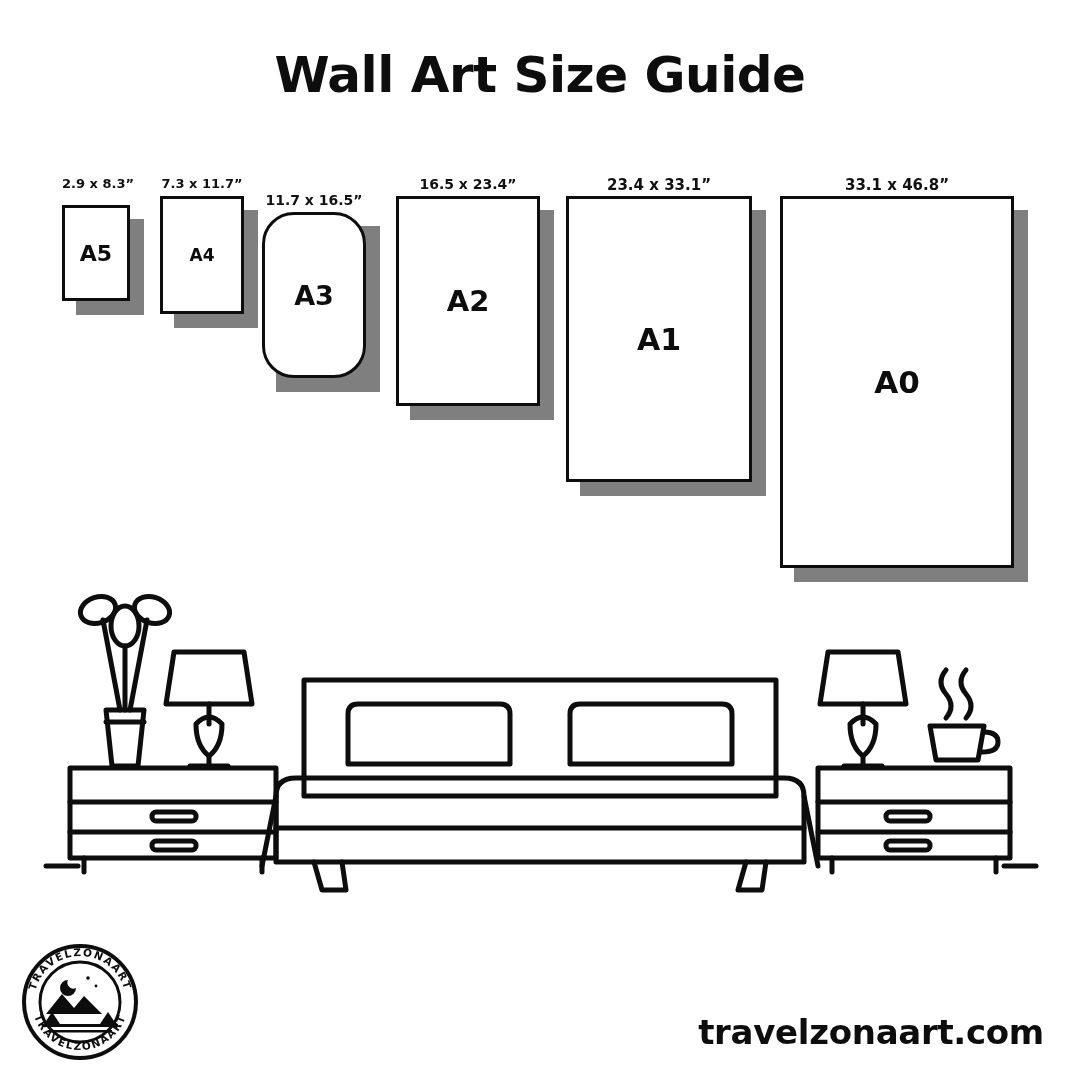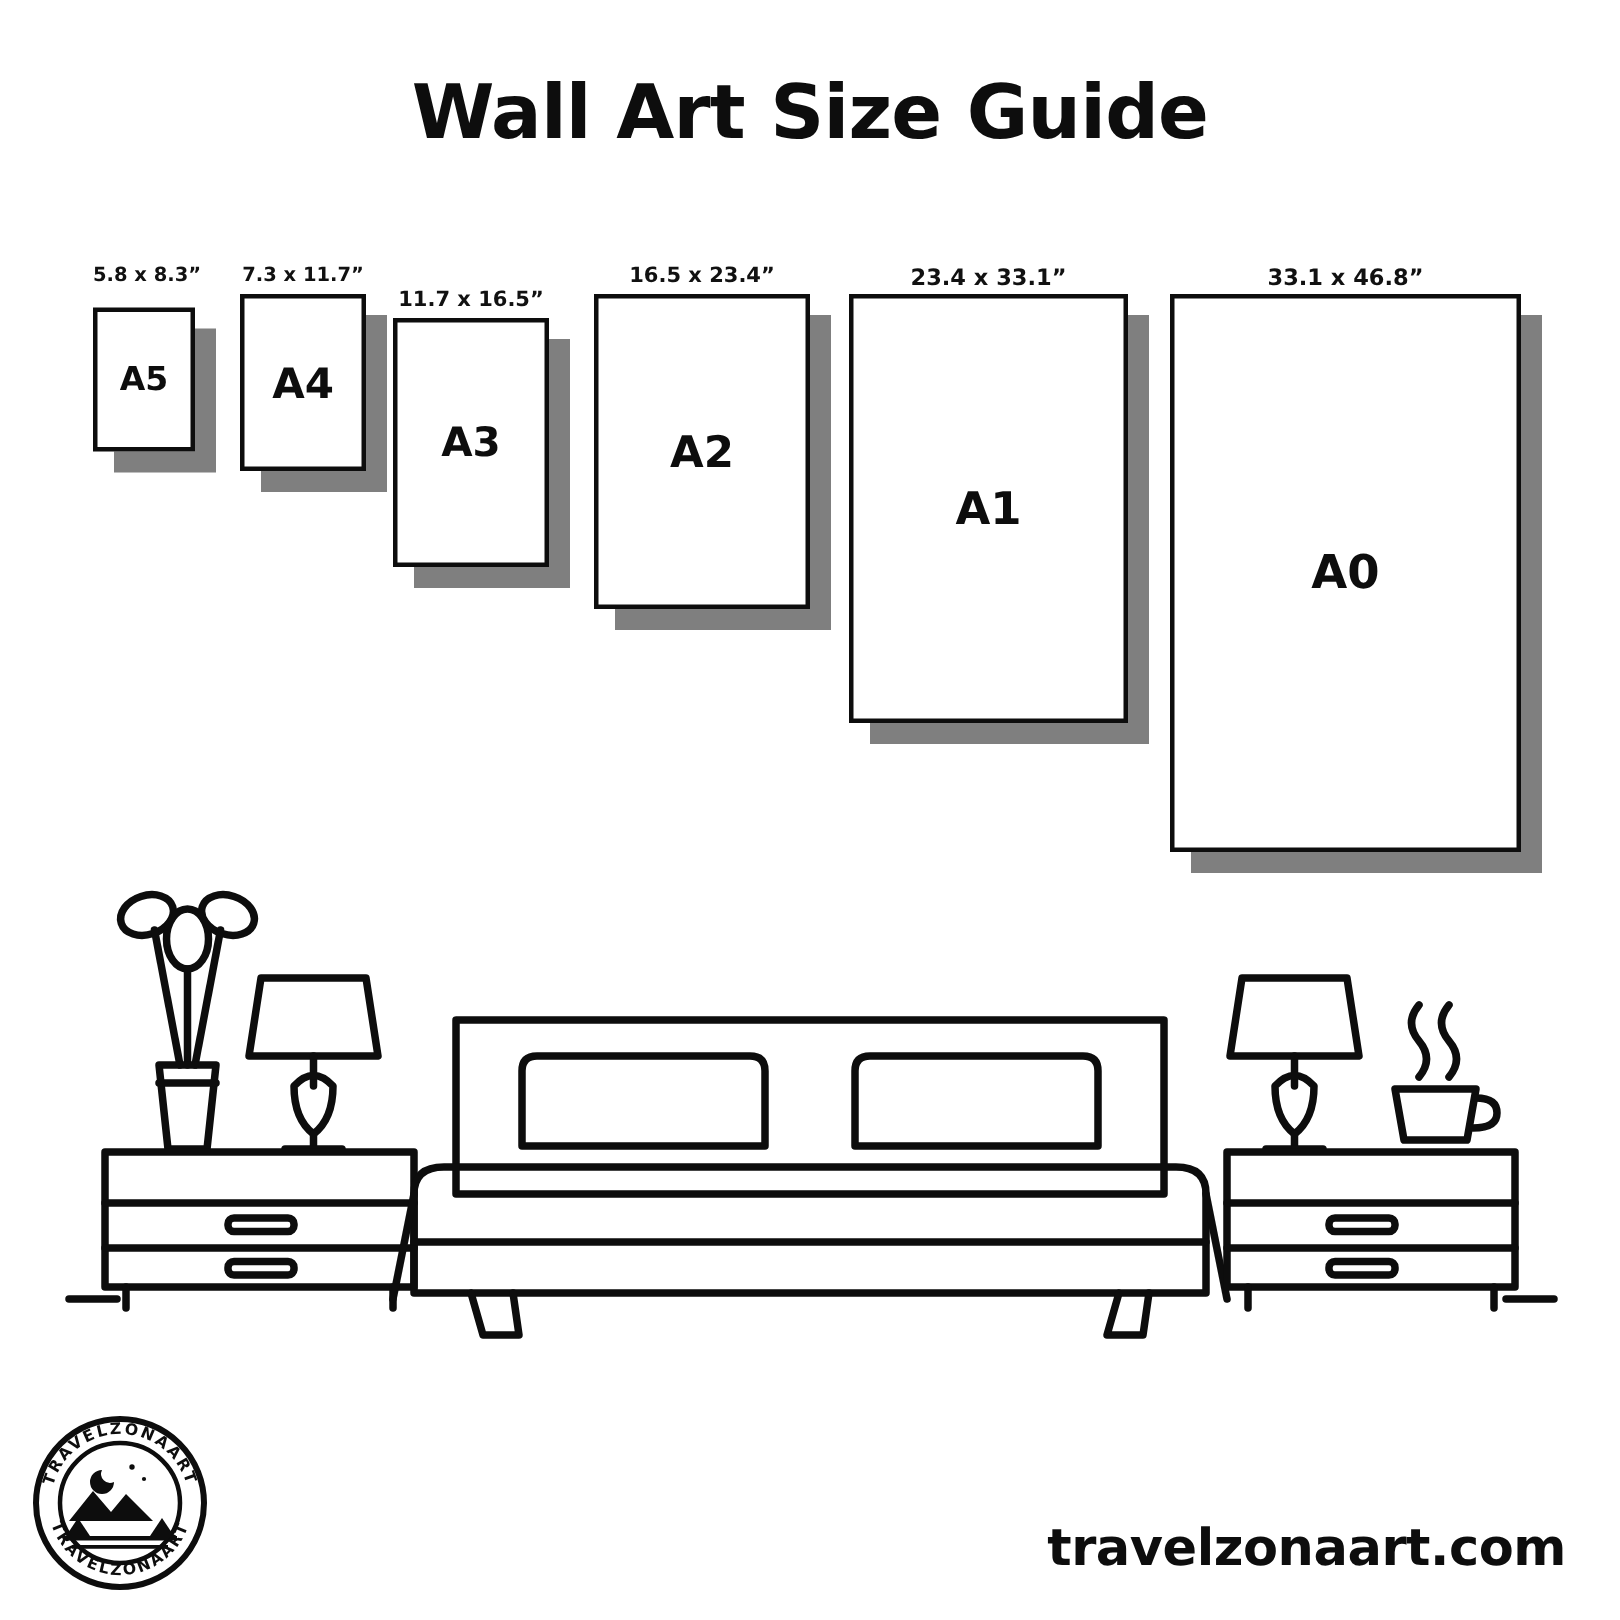--- a/index.html
+++ b/index.html
@@ -102,37 +102,37 @@
 </style>
 </head>
 <body>
 
 <div id="page">
 
   <div class="title">Wall Art Size Guide</div>
 
   <div id="frames">
       <div class="frame-wrap" style="left: 62px; top: 176px; width: 82px; height: 139px;">
-        <div class="frame-label" style="top: 0px; font-size: 13px; width: 68px;">5.8 x 8.3”</div>
+        <div class="frame-label" style="top: 0px; font-size: 13px; width: 68px;">2.9 x 8.3”</div>
         <div class="frame-shadow" style="left: 14px; top: 43px; width: 68px; height: 96px;"></div>
         <div class="frame-box" style="left: 0px; top: 29px; width: 68px; height: 96px;">
           <span class="frame-name" style="font-size: 22px;">A5</span>
         </div>
       </div>
       <div class="frame-wrap" style="left: 160px; top: 176px; width: 98px; height: 152px;">
         <div class="frame-label" style="top: 0px; font-size: 13px; width: 84px;">7.3 x 11.7”</div>
         <div class="frame-shadow" style="left: 14px; top: 34px; width: 84px; height: 118px;"></div>
         <div class="frame-box" style="left: 0px; top: 20px; width: 84px; height: 118px;">
-          <span class="frame-name" style="font-size: 28px;">A4</span>
+          <span class="frame-name" style="font-size: 17px;">A4</span>
         </div>
       </div>
       <div class="frame-wrap" style="left: 262px; top: 192px; width: 118px; height: 200px;">
         <div class="frame-label" style="top: 0px; font-size: 14px; width: 104px;">11.7 x 16.5”</div>
         <div class="frame-shadow" style="left: 14px; top: 34px; width: 104px; height: 166px;"></div>
-        <div class="frame-box" style="left: 0px; top: 20px; width: 104px; height: 166px;">
+        <div class="frame-box" style="left: 0px; top: 20px; width: 104px; height: 166px; border-radius: 32px;">
           <span class="frame-name" style="font-size: 27px;">A3</span>
         </div>
       </div>
       <div class="frame-wrap" style="left: 396px; top: 176px; width: 158px; height: 244px;">
         <div class="frame-label" style="top: 0px; font-size: 14px; width: 144px;">16.5 x 23.4”</div>
         <div class="frame-shadow" style="left: 14px; top: 34px; width: 144px; height: 210px;"></div>
         <div class="frame-box" style="left: 0px; top: 20px; width: 144px; height: 210px;">
           <span class="frame-name" style="font-size: 29px;">A2</span>
         </div>
       </div>

